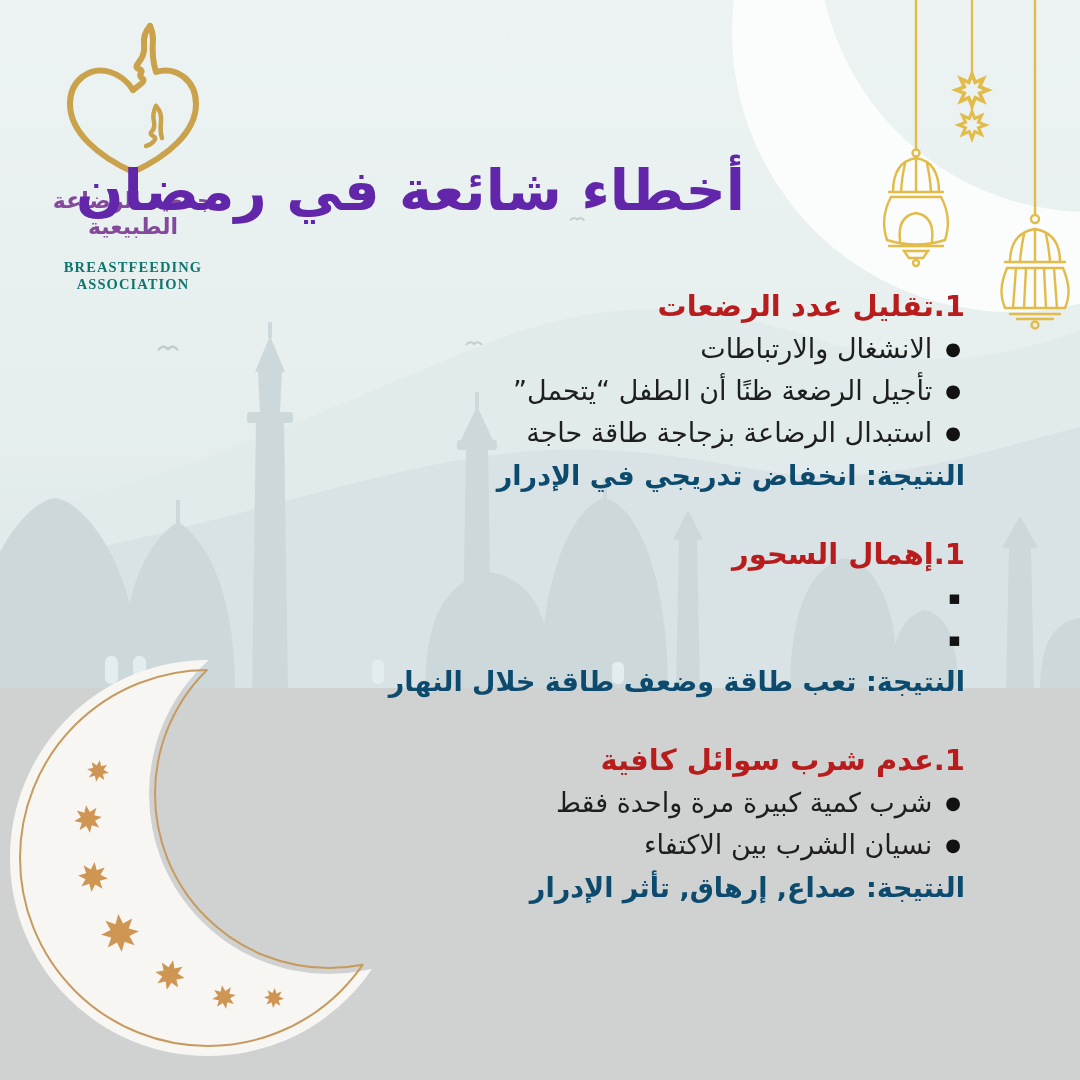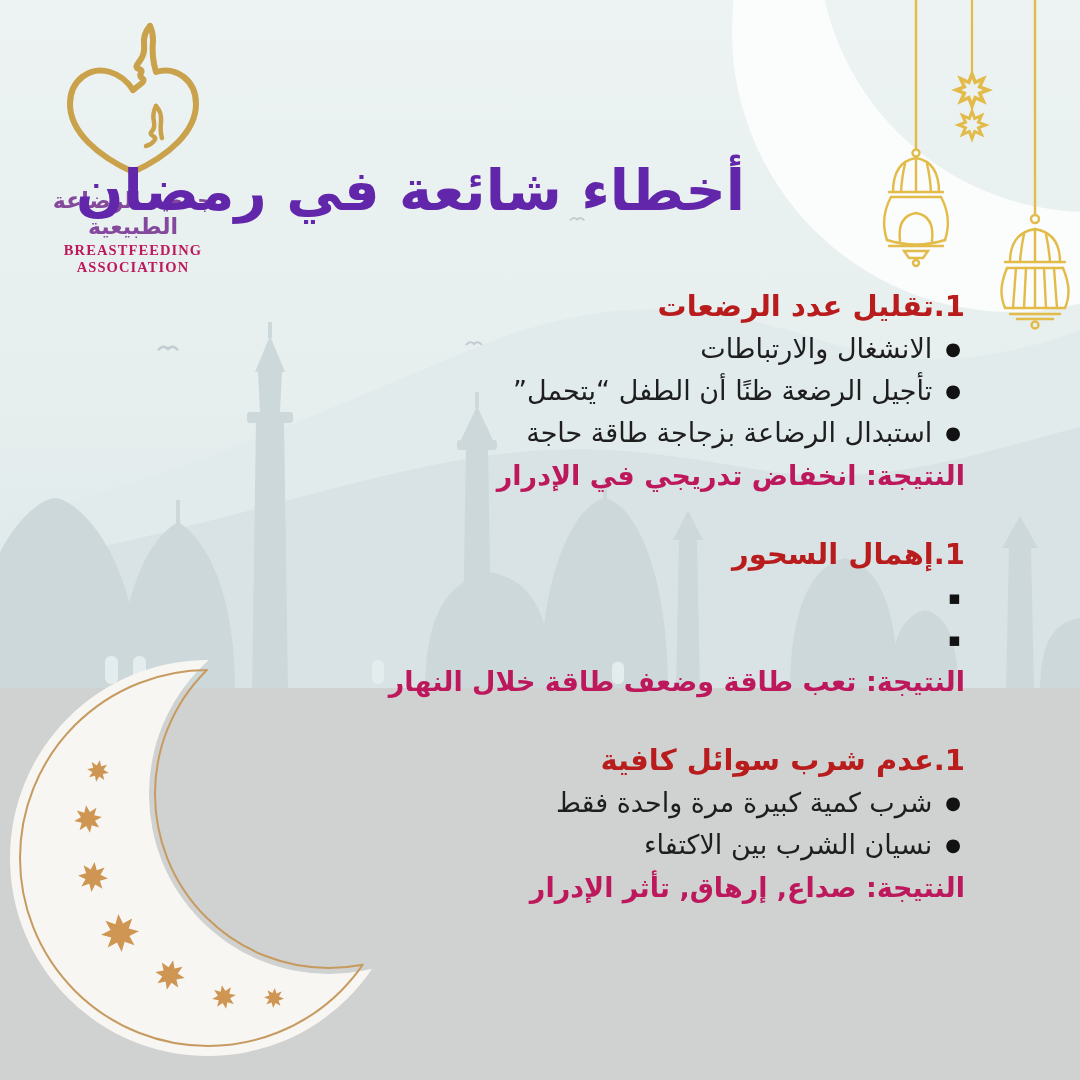--- a/index.html
+++ b/index.html
@@ -8,21 +8,21 @@
     position:relative;width:1080px;height:1080px;overflow:hidden;
     background:#e9f0f0;
   }
   .bg-svg{position:absolute;left:0;top:0;width:1080px;height:1080px;}
 
   
   .logo{position:absolute;left:16px;top:20px;width:234px;text-align:center;}
   .logo-heart{display:block;margin:0 auto;}
   .logo-ar{font-size:22px;font-weight:bold;color:#84489c;line-height:26px;direction:rtl;}
   .logo-en{font-family:"Liberation Serif",serif;font-size:14.5px;font-weight:bold;
-           color:#be185d;letter-spacing:1.1px;word-spacing:7px;margin-top:2px;}
+           color:#0f766e;letter-spacing:1.1px;word-spacing:7px;margin-top:19px;}
 
   
   .main-title{
     position:absolute;top:152px;right:335px;margin:0;
     direction:rtl;white-space:nowrap;
     font-size:56px;font-weight:bold;color:#6126a9;line-height:1.4;
   }
 
   
   .sections{
@@ -36,21 +36,21 @@
   }
   .li{
     display:flex;align-items:center;gap:13px;
     font-size:27px;line-height:38px;margin-bottom:4px;
     white-space:nowrap;padding-right:4px;color:#1e1e1e;
   }
   .blt{flex:0 0 auto;font-size:18px;line-height:38px;color:#121212;}
   .sq .blt{font-size:19px;}
   .result{
     font-size:27px;font-weight:bold;line-height:40px;margin-top:3px;
-    white-space:nowrap;color:#be185d;text-align:right;
+    white-space:nowrap;color:#0c4a6e;text-align:right;
   }
 </style>
 </head>
 <body>
 
 <div class="canvas">
 
   <svg class="bg-svg" viewBox="0 0 1080 1080" aria-hidden="true">
     <defs>
       <linearGradient id="sky" x1="0" y1="0" x2="0" y2="1">

